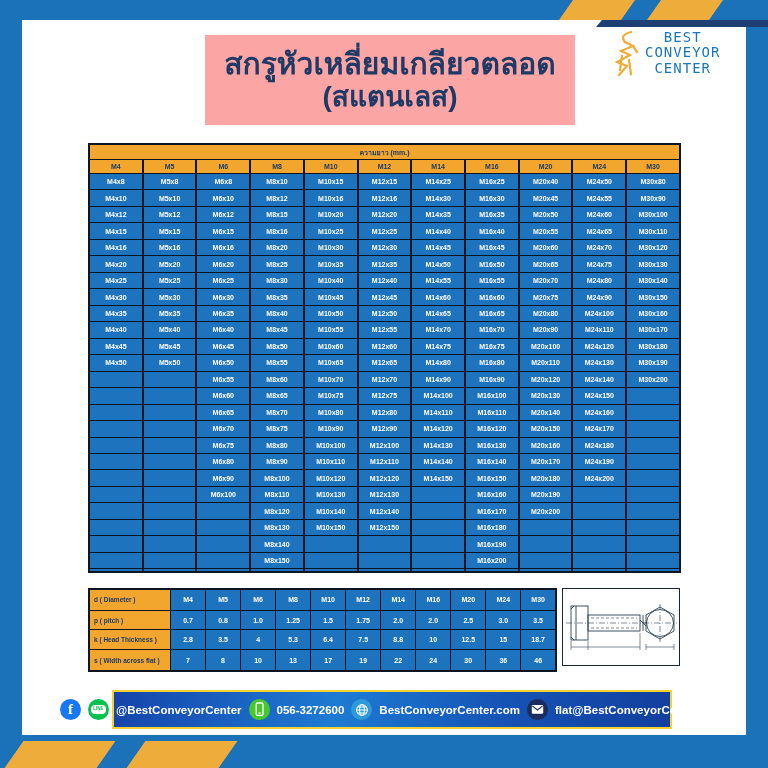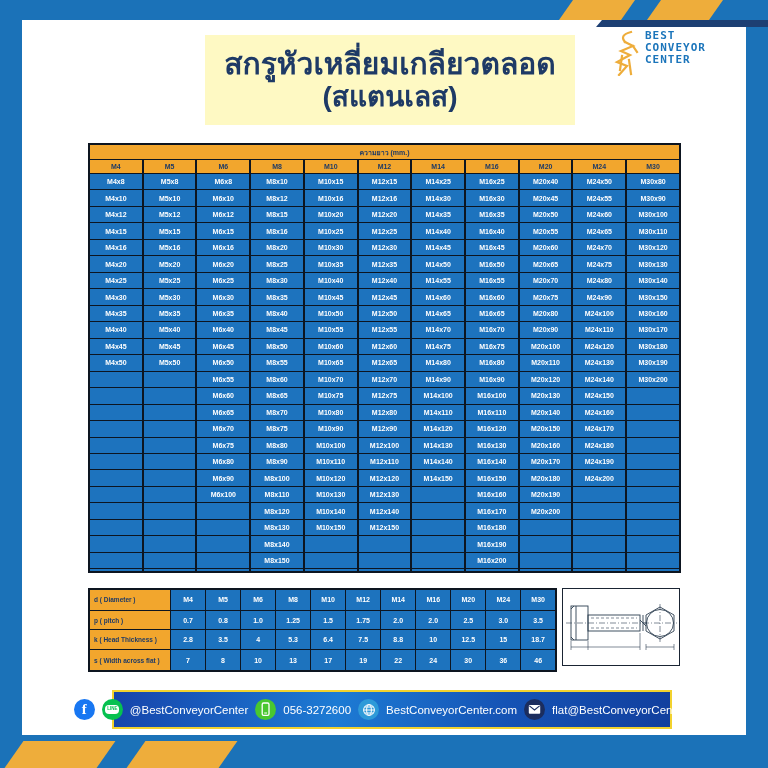--- a/index.html
+++ b/index.html
@@ -8,28 +8,28 @@
   .canvas{position:absolute;left:22px;top:20px;width:724px;height:715px;background:#ffffff;}
   
   .stripe{position:absolute;height:20px;background:#eead3b;transform:skewX(-35deg);}
   .stripe.tr1{top:0;left:566px;width:62px;}
   .stripe.tr2{top:0;left:654px;width:62px;}
   .navy-strip{position:absolute;top:20px;left:596px;width:172px;height:7px;background:#1d3f73;
     clip-path:polygon(6px 0,100% 0,100% 100%,0 100%);}
   .stripe.bl1{top:741px;height:27px;left:14px;width:92px;}
   .stripe.bl2{top:741px;height:27px;left:136px;width:92px;}
   
-  .title-banner{position:absolute;left:205px;top:35px;width:370px;height:90px;background:#fef9c3;
+  .title-banner{position:absolute;left:205px;top:35px;width:370px;height:90px;background:#fca5a5;
     display:flex;flex-direction:column;align-items:center;justify-content:center;}
   .title-l1{font-size:30px;font-weight:800;color:#1e3a66;line-height:1.15;}
   .title-l2{font-size:28px;font-weight:800;color:#1e3a66;line-height:1.1;text-align:center;}
   
   .logo{position:absolute;left:610px;top:30px;display:flex;gap:5px;align-items:flex-start;}
-  .logo-text{color:#1b75bb;font-family:"DejaVu Sans Mono", monospace;font-weight:bold;
-    font-size:11px;line-height:1.1;letter-spacing:1px;}
+  .logo-text{color:#1b75bb;font-family:"DejaVu Sans Mono", monospace;font-weight:normal;
+    font-size:14px;line-height:1.1;letter-spacing:1px;text-align:center;}
   
   .size-table{position:absolute;left:88px;top:143px;width:593px;height:430px;
     border-collapse:collapse;table-layout:fixed;border:2px solid #0d1520;background:#1d73be;}
   .size-table .band{background:#f2a62d;color:#1e3a66;font-size:7px;font-weight:bold;height:14px;
     text-align:center;border:1px solid #0d1520;}
   .size-table th{background:#f2a62d;color:#1e3a66;font-size:7px;font-weight:bold;height:13px;
     border:1px solid #0d1520;border-left-width:2px;border-right-width:2px;padding:0;text-align:center;}
   .size-table td{background:#1d73be;color:#ffffff;font-size:7px;font-weight:bold;
     border:1px solid #0d1520;border-left-width:2px;border-right-width:2px;padding:0;text-align:center;
     white-space:nowrap;overflow:hidden;}
@@ -40,21 +40,21 @@
     text-align:left;padding:0 0 0 4px;border:1px solid #0d1520;width:76px;white-space:nowrap;overflow:hidden;}
   .spec-table td{background:#1d73be;color:#ffffff;font-size:7px;font-weight:bold;text-align:center;
     border:1px solid #0d1520;padding:0;}
   
   .bolt-box{position:absolute;left:562px;top:588px;width:118px;height:78px;background:#ffffff;
     border:1.5px solid #1a2433;box-sizing:border-box;}
   
   .footer-bar{position:absolute;left:112px;top:690px;width:560px;height:39px;box-sizing:border-box;
     border:2px solid #f2d22e;background:linear-gradient(100deg,#1644ab 0%,#1d7bd4 40%,#1553b5 70%,#123f9e 100%);
     display:flex;align-items:center;justify-content:center;gap:7px;}
-  .footer-text{color:#ffffff;font-weight:normal;font-size:11.5px;white-space:nowrap;}
+  .footer-text{color:#ffffff;font-weight:bold;font-size:11.5px;white-space:nowrap;}
   .ic{width:21px;height:21px;border-radius:50%;display:flex;align-items:center;justify-content:center;flex:0 0 auto;}
   .ic.fb{background:#1877f2;color:#fff;font-weight:bold;font-size:15px;font-family:"Liberation Serif",serif;}
   .ic.line{background:#06c150;}
   .line-bubble{background:#ffffff;color:#06c150;font-size:4.5px;font-weight:bold;border-radius:4px;
     padding:2px 2px;line-height:1;}
   .ic.phone{background:#49c72f;}
   .ic.globe{background:#2e9ad8;}
   .ic.mail{background:#1b2d5e;}
 </style>
 </head>

